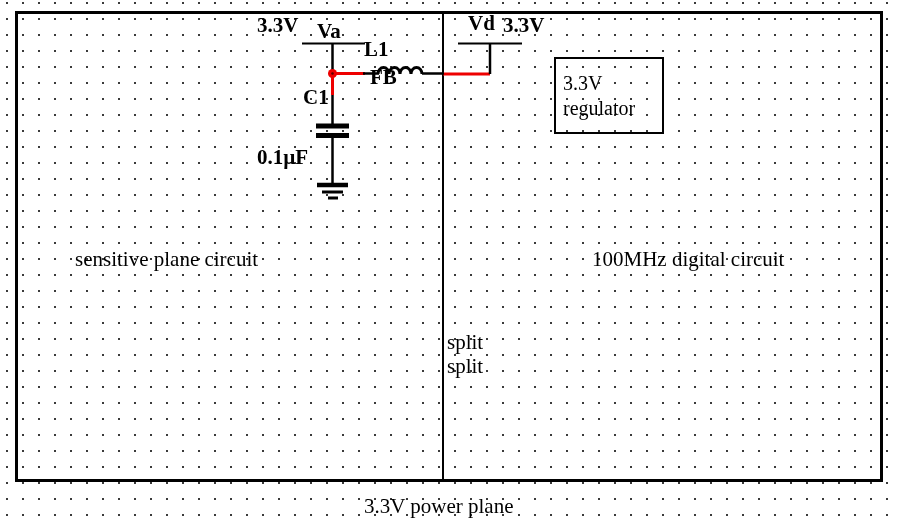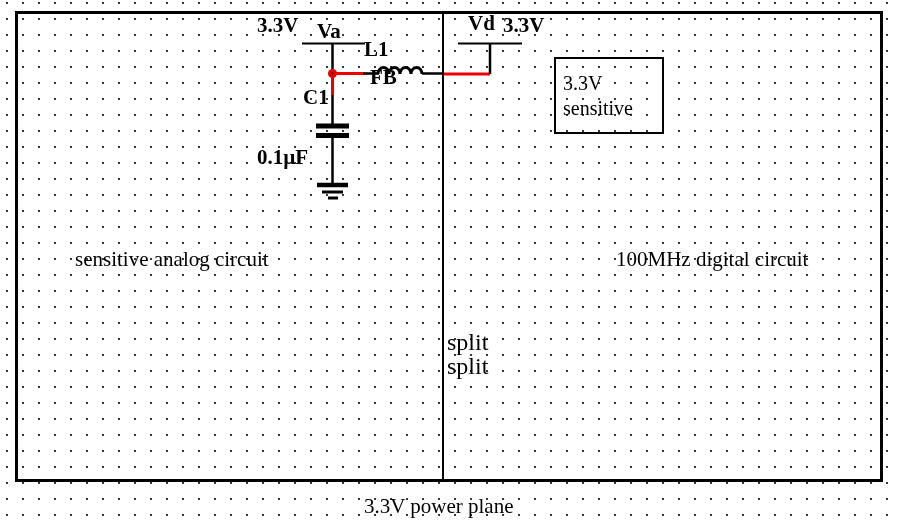--- a/index.html
+++ b/index.html
@@ -79,25 +79,25 @@
   <div class="abs lbl comp" style="left:317px;top:20px;">Va</div>
   <div class="abs lbl comp" style="left:364px;top:38px;">L1</div>
   <div class="abs lbl comp" style="left:370px;top:66px;">FB</div>
   <div class="abs lbl comp" style="left:284px;top:86px;margin-left:19px;">C1</div>
   <div class="abs lbl comp" style="left:257px;top:146px;text-align:right;">0.1µF</div>
   <div class="abs lbl comp" style="left:468px;top:12px;">Vd</div>
   <div class="abs lbl comp" style="left:503px;top:14px;">3.3V</div>
 
   <div class="abs" id="regulator-box">
     <div>3.3V</div>
-    <div>sensitive</div>
+    <div>regulator</div>
   </div>
 
-  <div class="abs lbl txt" style="left:75px;top:248px;">sensitive analog circuit</div>
-  <div class="abs lbl txt" style="left:592px;top:248px;margin-left:24px;">100MHz digital circuit</div>
-  <div class="abs" style="left:447px;top:330px;font-size:24px;line-height:24px;">
+  <div class="abs lbl txt" style="left:75px;top:248px;">sensitive plane circuit</div>
+  <div class="abs lbl txt" style="left:592px;top:248px;">100MHz digital circuit</div>
+  <div class="abs" style="left:447px;top:330px;font-size:21px;line-height:24px;">
     <div>split</div>
     <div>split</div>
   </div>
 
   <div class="abs lbl txt" style="left:364px;top:495px;">3.3V power plane</div>
 
 </div>
 
 </body></html>

